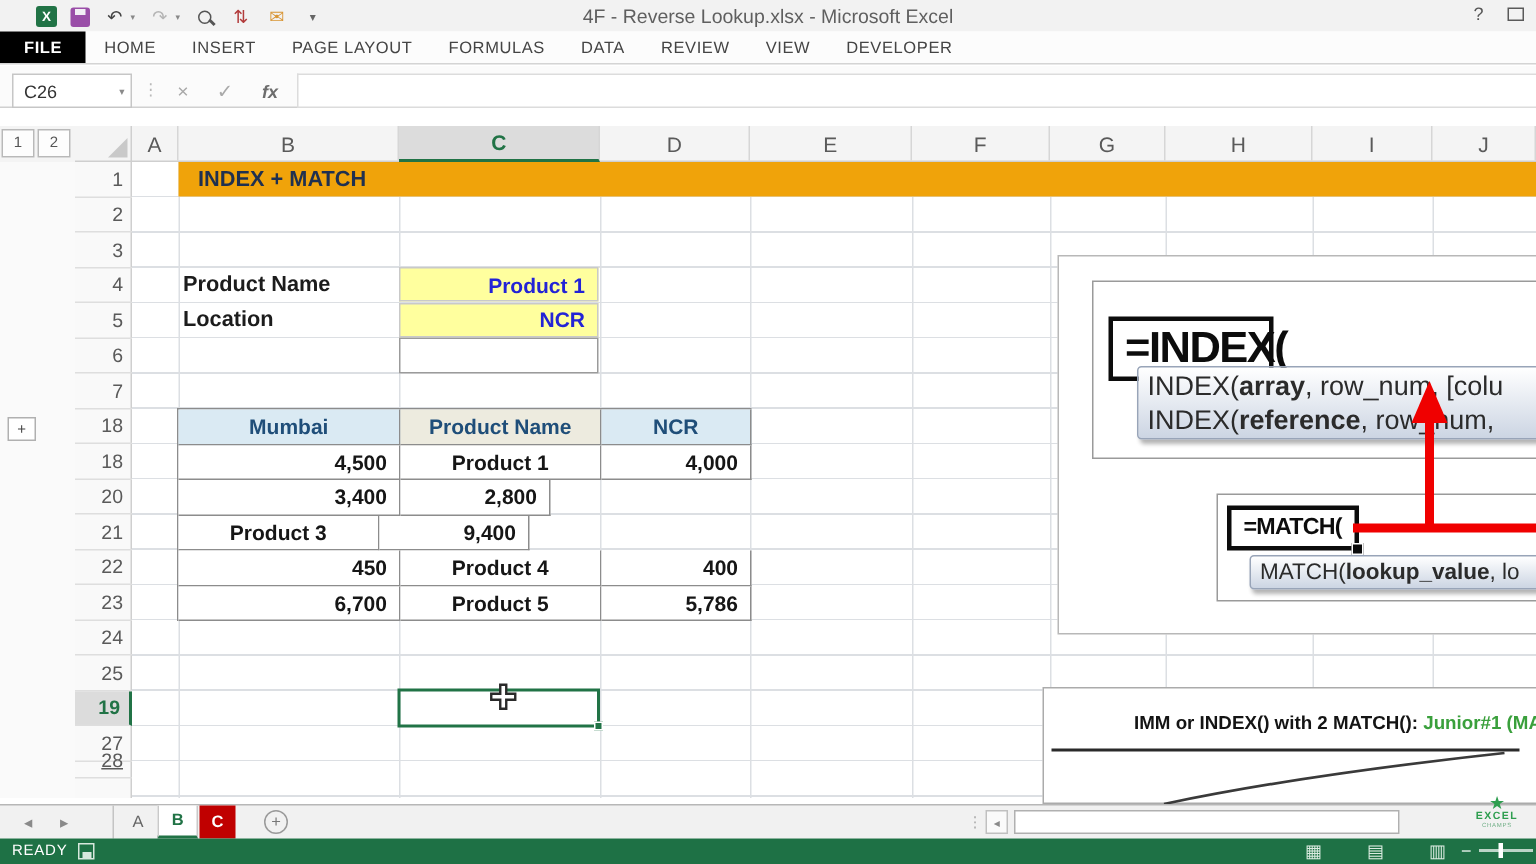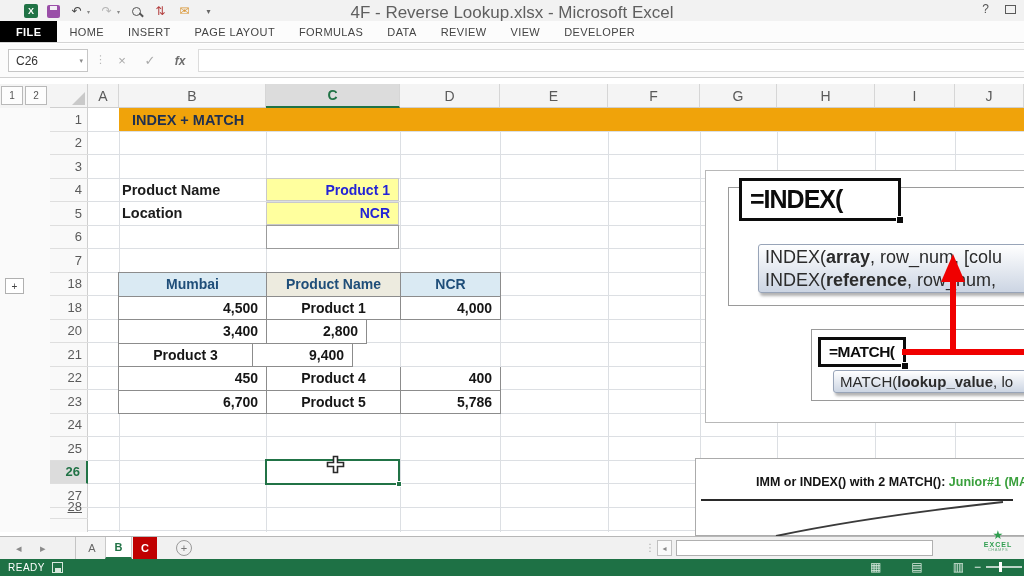--- a/index.html
+++ b/index.html
@@ -18,29 +18,29 @@
   .i-save { position:relative; background:#9a4ea8; border-radius:2px; width:13px !important; height:13px !important; }
   .i-save::after { content:""; position:absolute; top:1px; left:3px; width:7px; height:4px; background:#f2eef5; }
   .i-redo { color:#b5b5b5 !important; }
   .i-prev { position:relative; }
   .i-prev .lens { width:9px; height:9px; border:1.5px solid #555; border-radius:50%; position:relative; }
   .i-prev .lens::after { content:""; position:absolute; width:5px; height:1.5px; background:#555; right:-4px; bottom:-1px; transform:rotate(45deg); }
   .i-sort { color:#b23b3b !important; }
   .i-mail { color:#d99636 !important; }
   .i-more { font-size:8px !important; color:#666 !important; }
   .drop { font-size:6px; color:#888; margin-left:-6px; }
-  .title-text { position:absolute; left:0; right:0; top:3px; text-align:center; font-size:17px; color:#5f5f5f; }
+  .title-text { position:absolute; left:0; right:0; top:3px; text-align:center; font-size:13px; color:#5f5f5f; }
   .wincontrols { position:absolute; right:8px; top:2px; display:flex; gap:16px; align-items:center; color:#555; font-size:12px; }
   .win-restore { width:11px; height:9px; border:1px solid #5a5a5a; display:inline-block; }
   
   .ribbontabs { position:absolute; top:21px; left:0; right:0; height:22px; background:#fcfcfc; border-bottom:1px solid #d4d4d4; display:flex; align-items:stretch; font-size:11px; color:#444; }
   .rtab { display:flex; align-items:center; padding:0 12px; letter-spacing:.4px; cursor:default; }
   .rtab.file { background:#000000; color:#fff; padding:0 16px; font-weight:bold; }
   
-  .formularow { position:absolute; top:44px; left:0; right:0; height:34px; background:#fbfbfb; border-bottom:1px solid #d0d0d0; }
+  .formularow { position:absolute; top:44px; left:0; right:0; height:28px; background:#fbfbfb; border-bottom:1px solid #d0d0d0; }
   .namebox { position:absolute; left:8px; top:5px; width:80px; height:23px; background:#fff; border:1px solid #c6c6c6; font-size:12px; color:#333; display:flex; align-items:center; padding-left:7px; }
   .namebox .nb-drop { position:absolute; right:4px; font-size:7px; color:#8a8a8a; }
   .fdots { position:absolute; left:95px; top:9px; color:#b9b9b9; font-size:11px; }
   .fbtn { position:absolute; top:5px; height:23px; display:flex; align-items:center; justify-content:center; width:24px; color:#a9a9a9; font-size:13px; }
   .fx { color:#6d6d6d; font-style:italic; font-weight:bold; font-size:12px; }
   .finput { position:absolute; left:198px; right:0; top:5px; height:23px; background:#fff; border:1px solid #dcdcdc; border-right:none; }
   
   .outline-top { position:absolute; left:0; top:84px; width:50px; height:24px; background:#f4f4f4; display:flex; gap:2px; padding:2px 1px; }
   .obtn { width:22px; height:19px; border:1px solid #b9b9b9; background:#fdfdfd; font-size:10px; color:#555; display:flex; align-items:center; justify-content:center; }
   .outline-gutter { position:absolute; left:0; top:108px; width:50px; height:424px; background:#fafafa; }
@@ -74,21 +74,21 @@
   
   .selcell { position:absolute; left:265px; top:459px; width:135px; height:26px; border:2px solid #217346; z-index:5; }
   .fillhandle { position:absolute; right:-4px; bottom:-4px; width:6px; height:6px; background:#217346; border:1px solid #fff; }
   .cursor { position:absolute; left:326px; top:455px; z-index:15; }
   
   .panel-main { position:absolute; left:705px; top:170px; width:321px; height:253px; background:#fff; border:1px solid #b8b8b8; z-index:10; }
   .frame { position:absolute; border:1px solid #9a9a9a; background:#fff; }
   .fr-index { left:22px; top:16px; width:300px; height:119px; }
   .fr-match { left:105px; top:158px; width:217px; height:72px; }
   .cellbox { position:absolute; border:3px solid #0c0c0c; background:#fff; font-weight:bold; color:#0c0c0c; display:flex; align-items:center; padding:0 8px; }
-  .cb-index { left:33px; top:7px; width:162px; height:43px; font-size:25px; letter-spacing:-1px; }
+  .cb-index { left:33px; top:40px; width:110px; height:43px; font-size:29px; letter-spacing:-1px; }
   .cb-match { left:112px; top:166px; width:88px; height:30px; font-size:15.5px; letter-spacing:-.5px; }
   .cb-corner { position:absolute; right:-6px; bottom:-6px; width:8px; height:8px; background:#0c0c0c; border:1px solid #fff; }
   .tooltip { position:absolute; background:linear-gradient(#ffffff,#ccd5e3); border:1px solid #98a4b8; border-radius:3px; box-shadow:2px 3px 3px rgba(0,0,0,.3); color:#2b2b2b; padding:1px 6px; white-space:nowrap; overflow:hidden; }
   .tt-index { left:52px; top:73px; width:272px; height:49px; font-size:18px; line-height:23px; }
   .tt-match { left:127px; top:199px; width:197px; height:23px; font-size:15px; line-height:20px; }
   .tooltip b { font-weight:bold; }
   .redsvg { position:absolute; left:900px; top:250px; z-index:12; }
   .panel-note { position:absolute; left:695px; top:458px; width:331px; height:78px; background:#fff; border:1px solid #ababab; z-index:10; }
   .note-line { position:absolute; left:60px; top:16px; white-space:nowrap; font-size:12.5px; font-weight:bold; color:#141414; }
   .note-green { color:#3aa03c; }
@@ -204,21 +204,21 @@
     <div class="rowh" style="top:117.5px;">6</div>
     <div class="rowh" style="top:141px;">7</div>
     <div class="rowh" style="top:164.5px;">18</div>
     <div class="rowh" style="top:188px;">18</div>
     <div class="rowh" style="top:211.5px;">20</div>
     <div class="rowh" style="top:235px;">21</div>
     <div class="rowh" style="top:258.5px;">22</div>
     <div class="rowh" style="top:282px;">23</div>
     <div class="rowh" style="top:305.5px;">24</div>
     <div class="rowh" style="top:329px;">25</div>
-    <div class="rowh sel" style="top:352.5px;">26</div>
+    <div class="rowh sel" style="top:352.5px;">19</div>
     <div class="rowh" style="top:376px;">27</div>
     <div class="rowh" style="top:387px;text-decoration:underline;">28</div>
   </div>
 
   <div class="grid">
     <div class="vline" style="left:31px;"></div>
     <div class="vline" style="left:178px;"></div>
     <div class="vline" style="left:312px;"></div>
     <div class="vline" style="left:412px;"></div>
     <div class="vline" style="left:520px;"></div>

